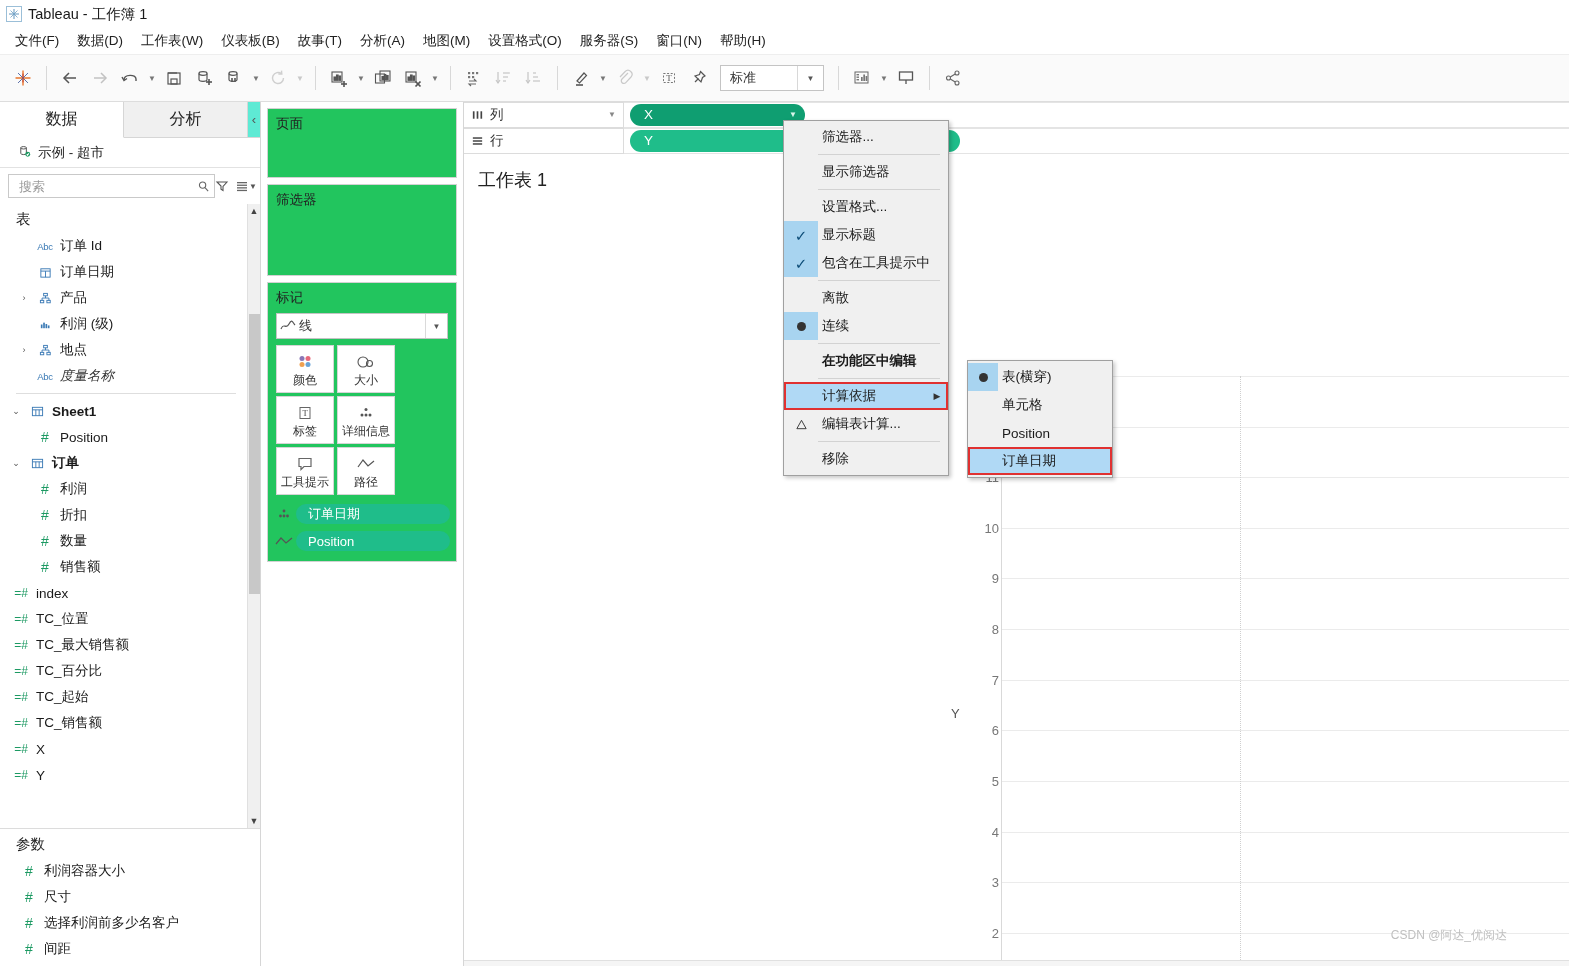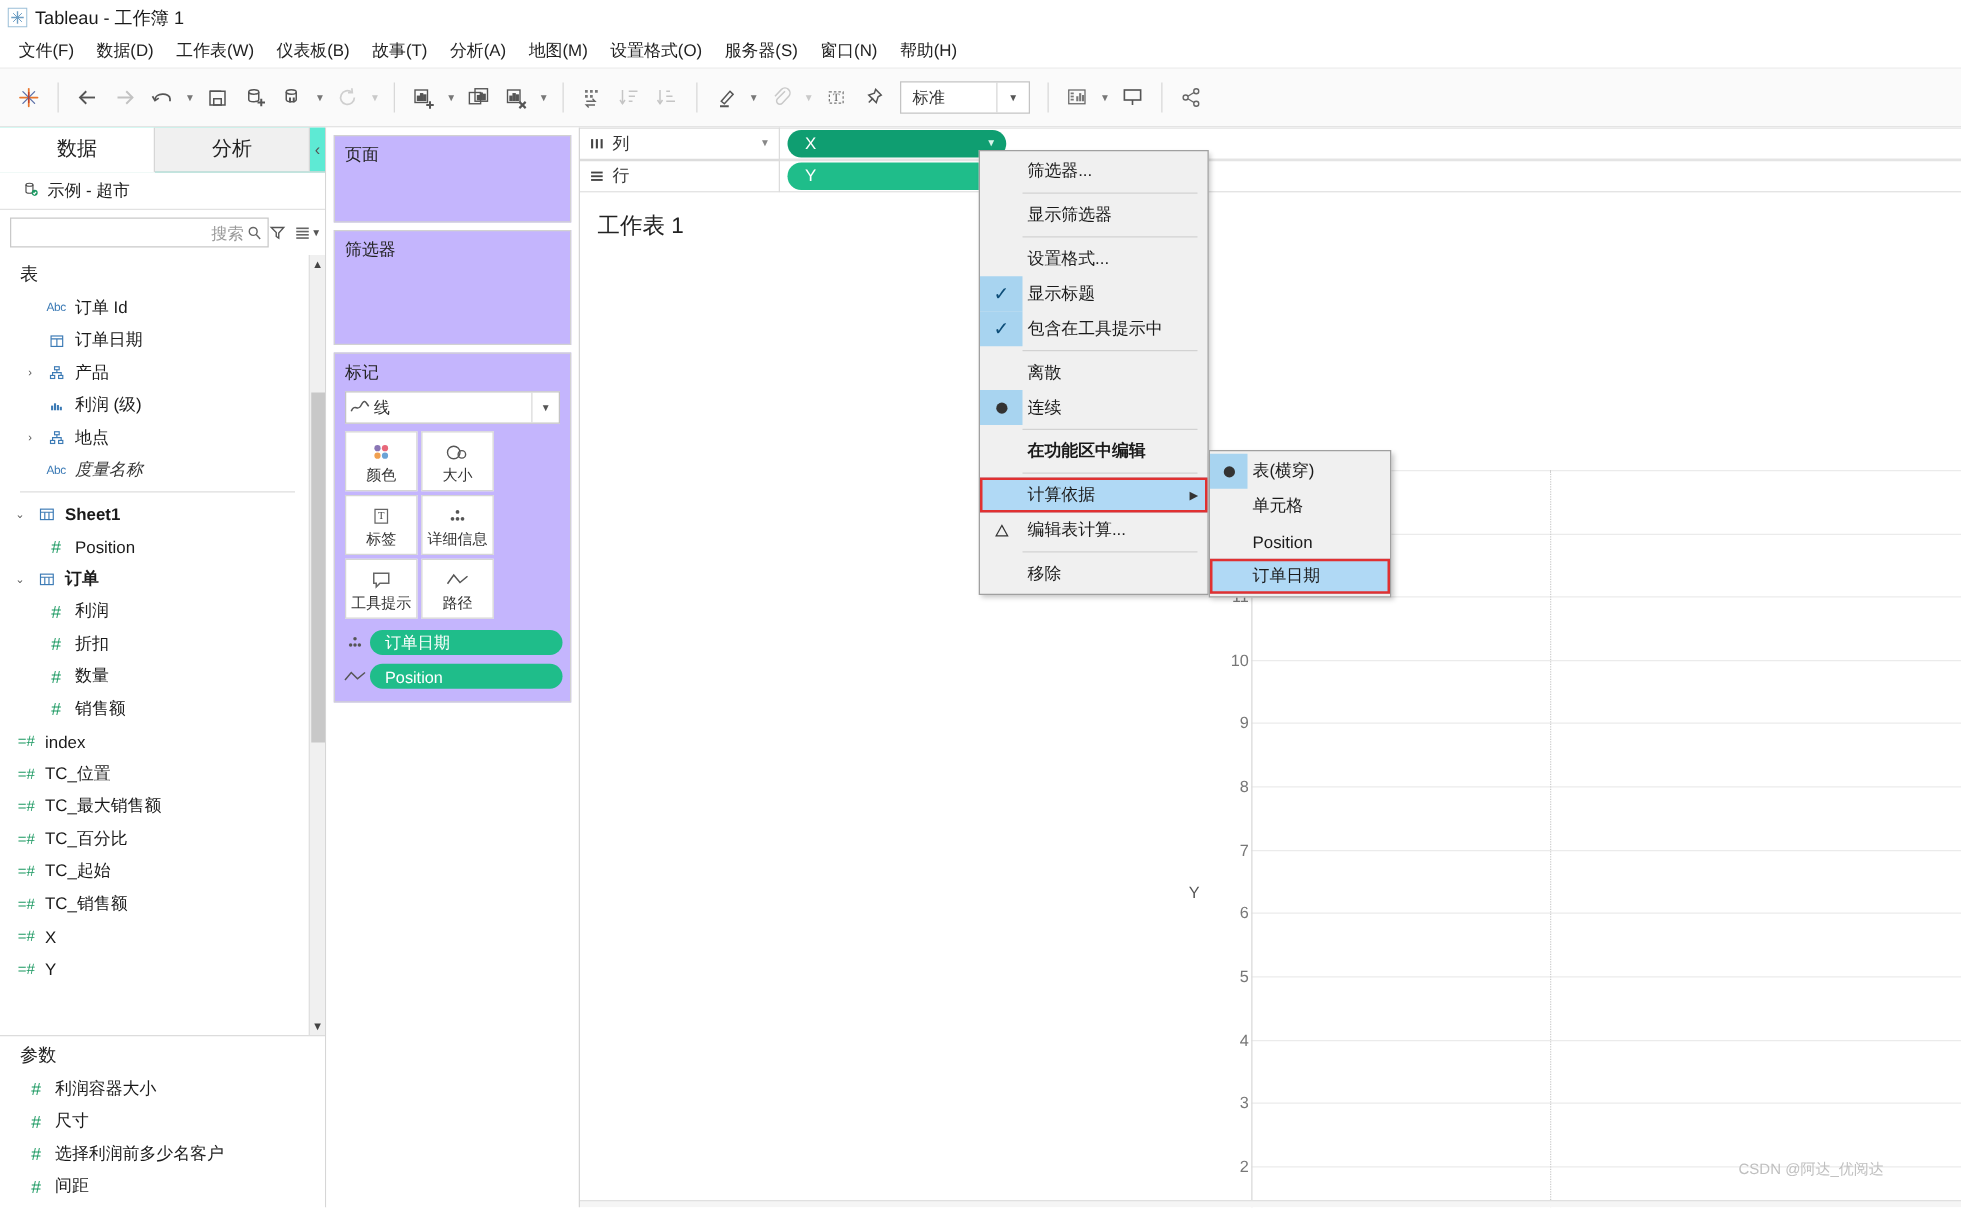--- a/index.html
+++ b/index.html
@@ -67,21 +67,21 @@
   .lp-collapse { flex: 1; display: flex; align-items: center; justify-content: center; color: #555; font-size: 13px; cursor: default; }
 
   .ds-row { height: 30px; display: flex; align-items: center; padding-left: 18px;
             font-size: 13.5px; color: #222; border-bottom: 1px solid #e2e2e2; }
   .ds-row .dbicon { margin-right: 7px; }
 
   .search-row { height: 36px; display: flex; align-items: center; padding: 0 8px; gap: 0; }
   .search-box { flex: 1; height: 24px; border: 1px solid #c9c9c9; background: #fff;
                 display: flex; align-items: center; padding: 0 4px 0 8px; }
   .search-box input { border: none; outline: none; flex: 1; font-size: 13px; color: #404040;
-                      font-family: "Liberation Sans", sans-serif; background: transparent; text-align: right; }
+                      font-family: "Liberation Sans", sans-serif; background: transparent; }
   .search-box input::placeholder { color: #999; }
   .sb-icon { color: #666; display:flex; align-items:center; }
   .srow-btn { width: 24px; height: 24px; display: flex; align-items: center; justify-content: center; color: #555; cursor: default; }
   .srow-div { width: 1px; height: 16px; background: #d4d4d4; margin: 0 3px; }
 
   .fieldlist { flex: 1; overflow: hidden; position: relative; }
   .fl-scroll { position:absolute; right:0; top:0; bottom:0; width: 13px; background:#f0f0f0; border-left:1px solid #e0e0e0; }
   .fl-arrow { height: 14px; display:flex; align-items:center; justify-content:center; color:#444; font-size:9px; }
   .fl-thumb { position:absolute; left:1px; width: 11px; background:#c8c8c8; }
   .fl-inner { padding-right: 14px; }
@@ -101,21 +101,21 @@
   .fld .nm { padding-left: 2px; }
   .fld .nm.ital { font-style: italic; color:#333; }
   .fld .nm.bold { font-weight: bold; }
   .fld.ind1 { padding-left: 16px; }
   .fld.ind2 { padding-left: 32px; }
   .sep-line { height:1px; background:#dedede; margin: 4px 10px 4px 16px; }
   .params { border-top: 1px solid #dcdcdc; padding-bottom: 4px; background:#fff; }
 
   
   .cardcol { width: 203px; flex: 0 0 203px; padding: 6px 6px 0 6px; background: #fff; border-right:1px solid #d6d6d6; }
-  .card { border: 1px solid #d2d2d2; background: #c4b5fd; margin-bottom: 6px; }
+  .card { border: 1px solid #d2d2d2; background: #22c55e; margin-bottom: 6px; }
   .card-hdr { font-size: 13.5px; color: #222; padding: 6px 8px 4px 8px; }
   .card.pages { height: 70px; }
   .card.filters { height: 92px; }
   .card.marks { height: 280px; }
   .marktype {
     margin: 2px 8px 6px 8px; height: 26px; border: 1px solid #c4c4c4;
     display: flex; align-items: center; background: #fff; font-size: 13px; color:#333;
   }
   .marktype .mt-ic { width: 22px; display:flex; align-items:center; justify-content:center; color:#555; }
   .marktype .mt-lb { flex: 1; }
@@ -828,21 +828,21 @@
             <div class="vline" style="position: absolute; left: 775.56px; top: 176px; height: 658px;"></div>
           </div>
         <div class="ylabel">Y</div>
 
         <div class="csdn">CSDN @阿达_优阅达</div>
         <div class="statusbar"></div>
       </div>
     </div>
   </div>
 
-  <div class="ctxmenu" id="ctxmenu" style="left:783px; top:120px; width:184px;">
+  <div class="ctxmenu" id="ctxmenu" style="left:783px; top:120px; width:166px;">
       <div class="ctxitem">
         <span class="gut"></span>
         <span class="lb">筛选器...</span>
         <span class="sub"></span>
       </div>
       <div class="ctxsep"></div>
       <div class="ctxitem">
         <span class="gut"></span>
         <span class="lb">显示筛选器</span>
         <span class="sub"></span>

